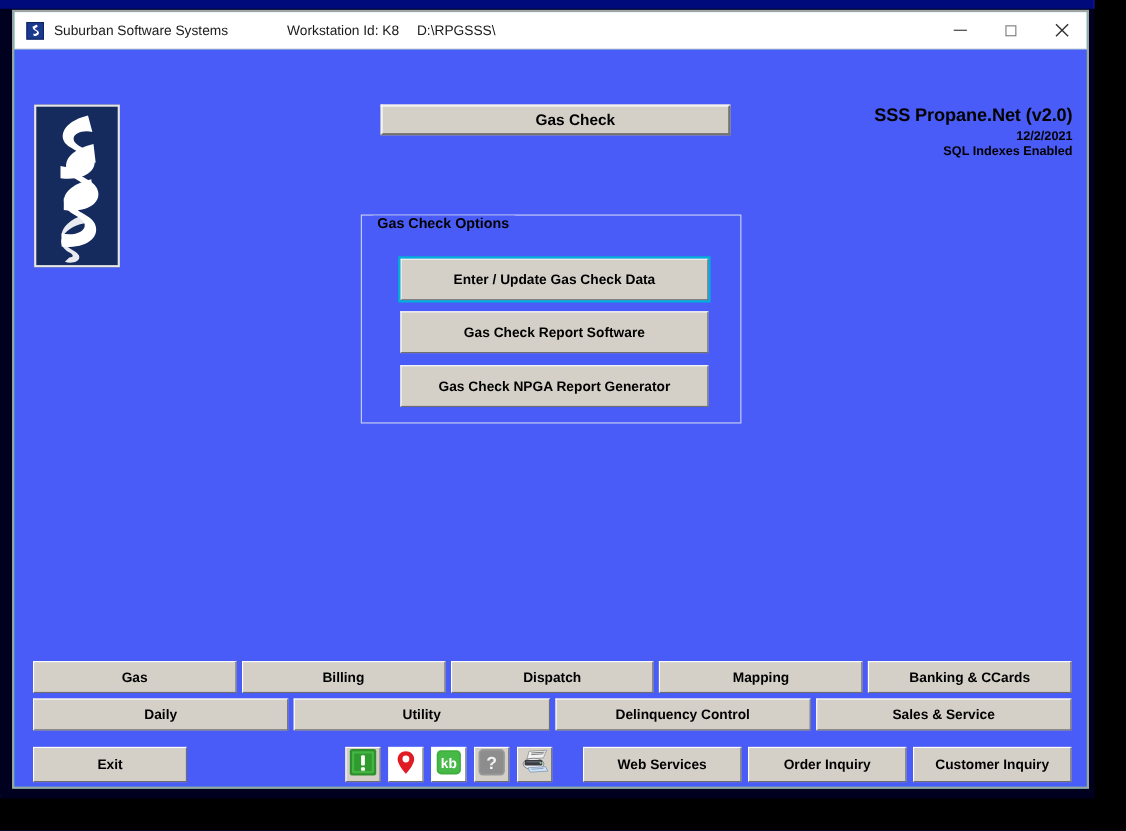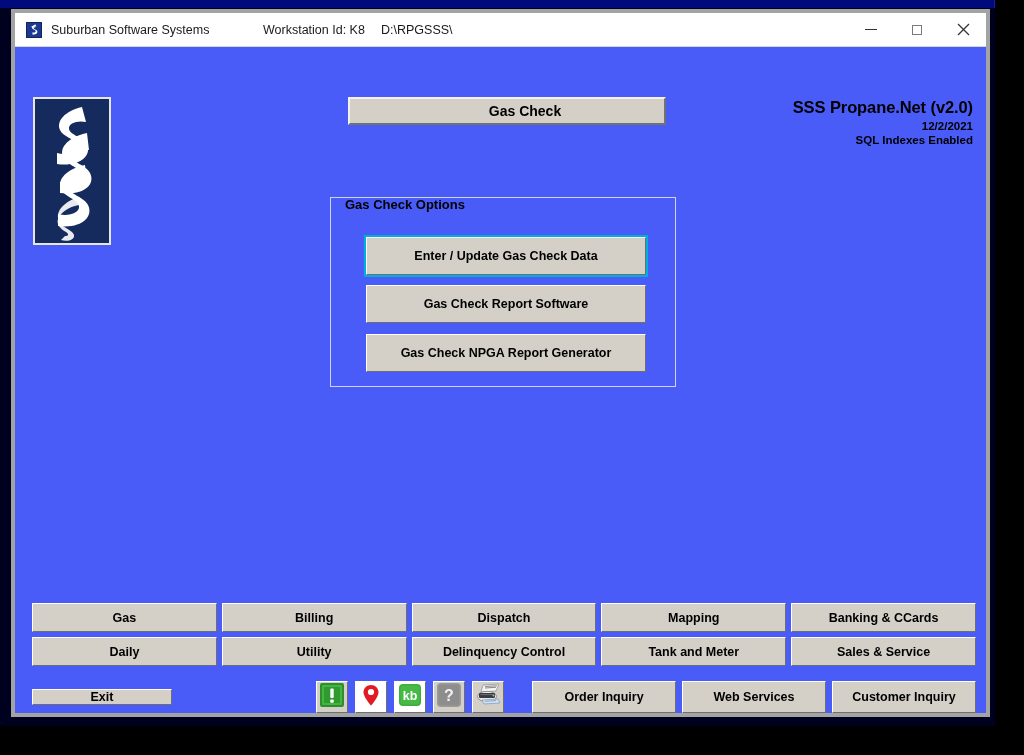--- a/index.html
+++ b/index.html
@@ -59,21 +59,21 @@
   }
 
   
   #app-window {
     position: absolute;
     left: 11px;
     top: 9px;
     width: 979px;
     height: 708px;
     background: #14b8a6;
-    border: 4px solid #a3a3a3;
+    border: 2px solid #a3a3a3;
     box-sizing: border-box;
     overflow: hidden;
   }
 
   
   #title-bar {
     position: relative;
     height: 33px;
     background: #ffffff;
     display: flex;
@@ -266,21 +266,21 @@
 
   .nav-row.last {
     margin-top: 15px;
     margin-bottom: 0;
     align-items: center;
     gap: 0;
   }
   .nav-btn.exit {
     flex: none;
     width: 140px;
-    height: 16px;
+    height: 32px;
   }
   .spacer-flex { flex: 1 1 auto; }
   #icon-tray {
     display: flex;
     gap: 7px;
     margin-right: 22px;
   }
   .tray-icon {
     width: 32px;
     height: 32px;
@@ -382,21 +382,20 @@
           <div class="nav-btn">Billing</div>
           <div class="nav-btn">Dispatch</div>
           <div class="nav-btn">Mapping</div>
           <div class="nav-btn">Banking &amp; CCards</div>
         </div>
 
         <div class="nav-row">
           <div class="nav-btn">Daily</div>
           <div class="nav-btn">Utility</div>
           <div class="nav-btn">Delinquency Control</div>
-          <div class="nav-btn">Tank and Meter</div>
           <div class="nav-btn">Sales &amp; Service</div>
         </div>
 
         <div class="nav-row last">
           <div class="nav-btn exit">Exit</div>
 
           <div class="spacer-flex"></div>
 
           <div id="icon-tray">
 
@@ -445,21 +444,21 @@
                 <rect x="5" y="11" width="16" height="5" rx="1.2" fill="#3a3a42"></rect>
                 <rect x="6.5" y="12" width="13" height="1.1" fill="#6a6a72"></rect>
                 <path d="M8 18 L24 17 L26 21 L10 22 Z" fill="#cfe3f7" stroke="#7d96b5" stroke-width="0.7"></path>
                 <path d="M11 19.3 L22 18.6" stroke="#6f8cb0" stroke-width="0.7"></path>
                 <circle cx="19.5" cy="13.5" r="1" fill="#7ad37a"></circle>
               </svg>
             </div>
 
           </div>
 
+          <div class="nav-btn wide-action">Web Services</div>
           <div class="nav-btn wide-action">Order Inquiry</div>
-          <div class="nav-btn wide-action">Web Services</div>
           <div class="nav-btn wide-action">Customer Inquiry</div>
         </div>
 
       </div>
     </div>
   </div>
 </div>
 
 </body></html>

